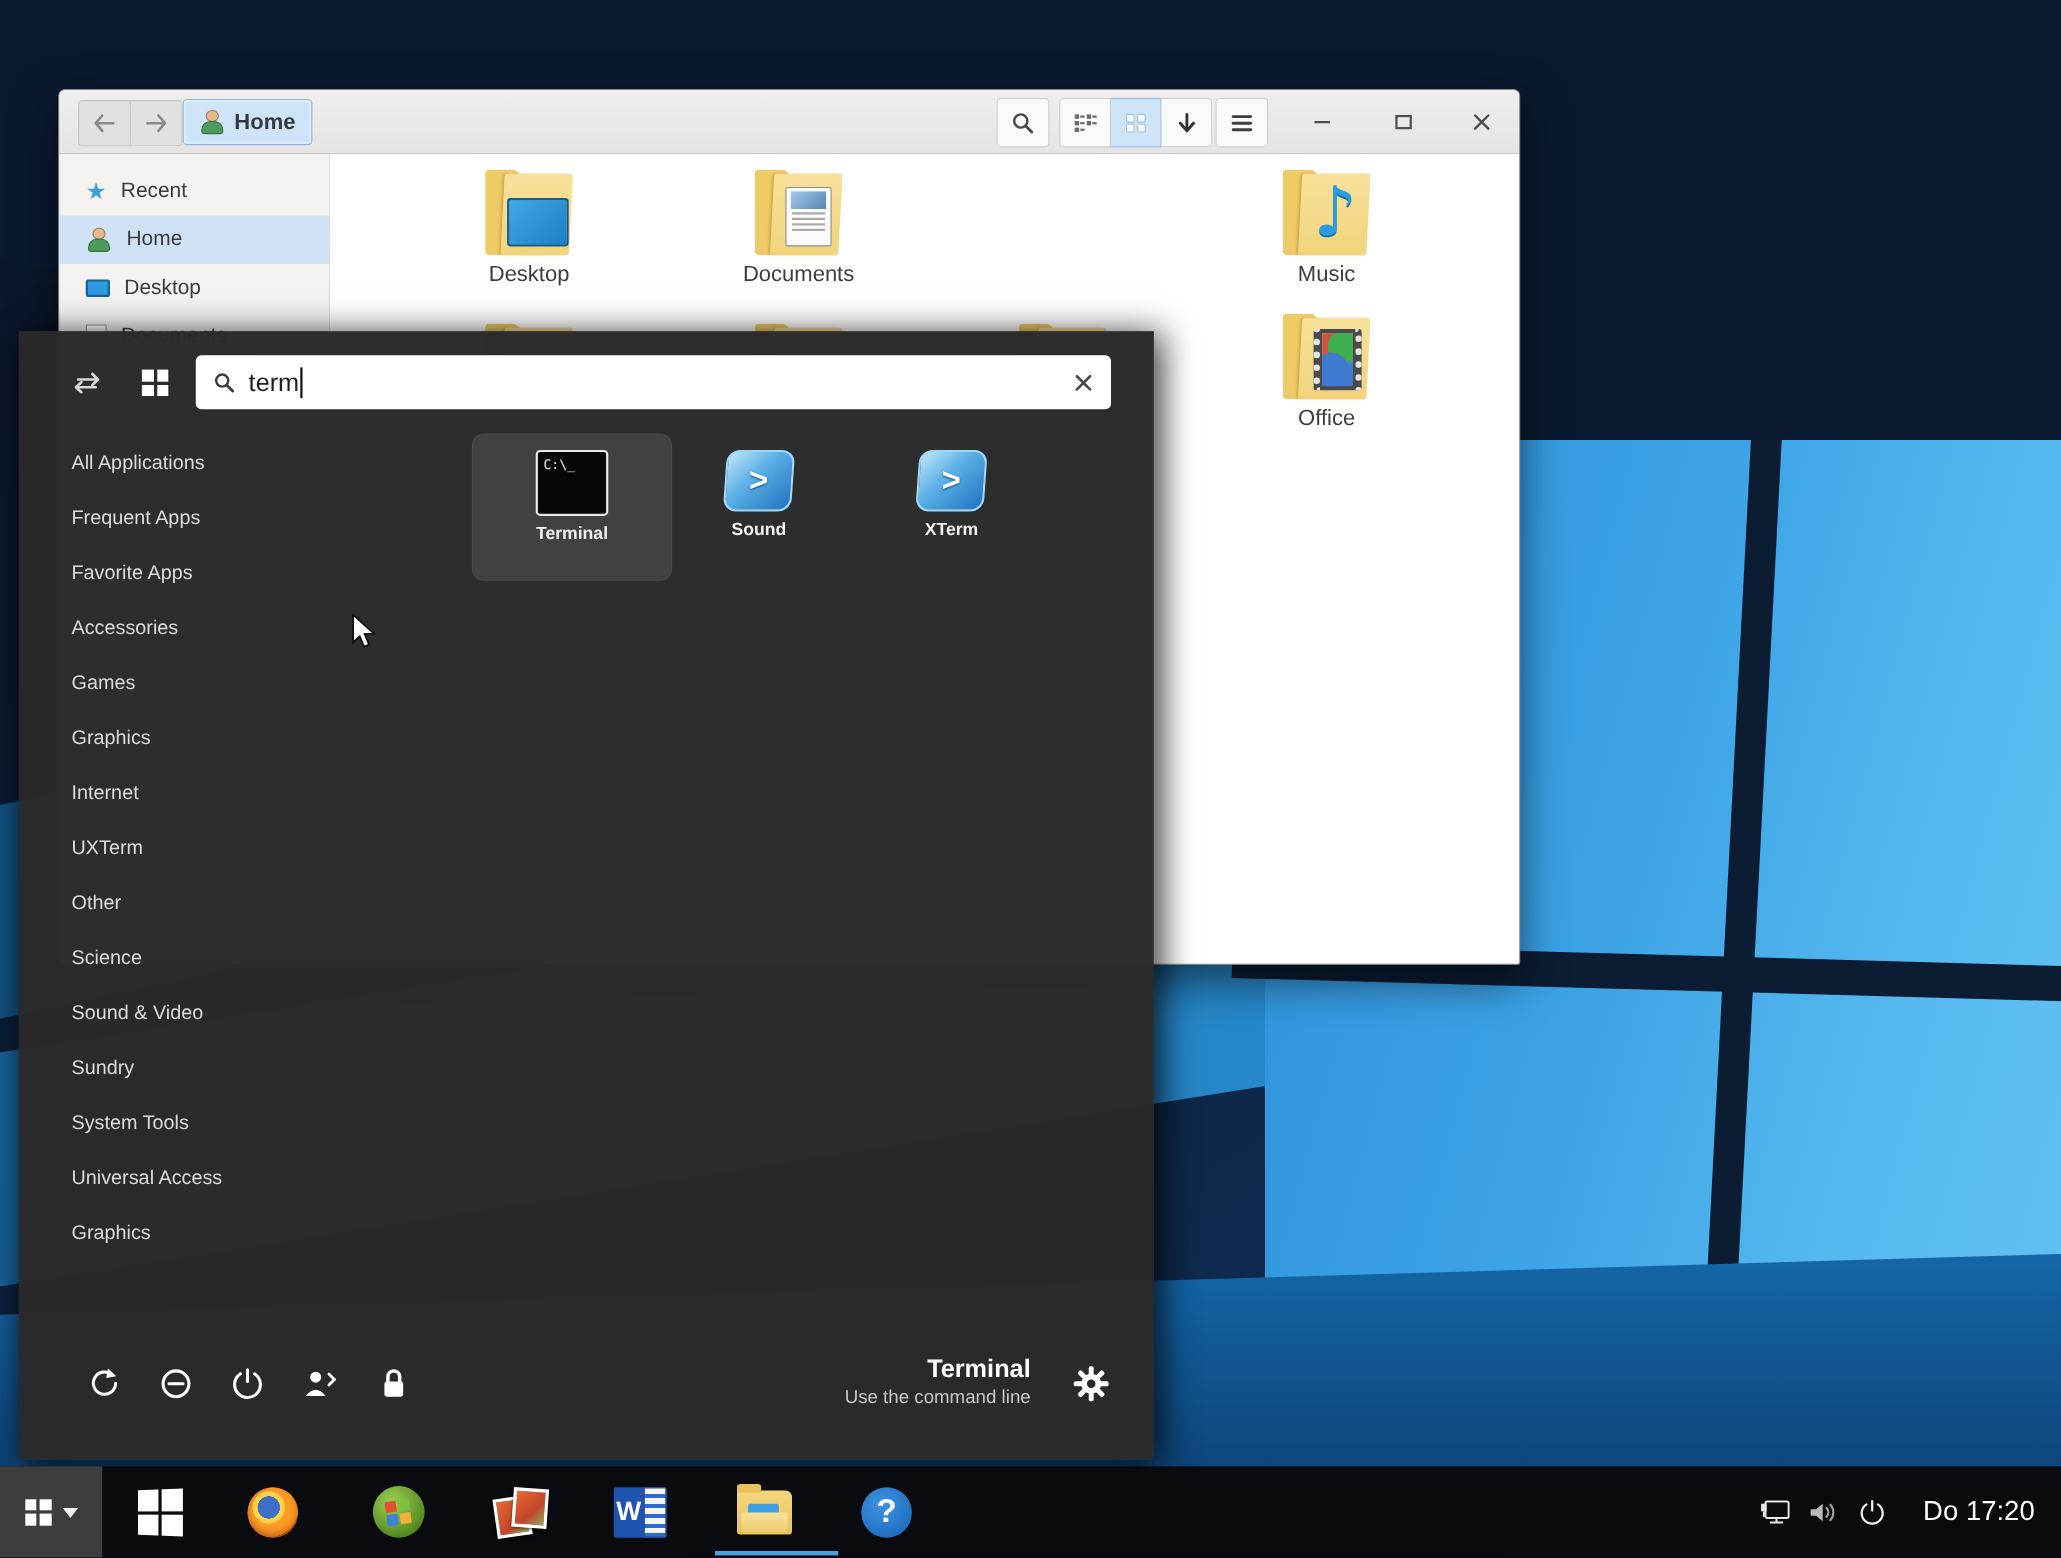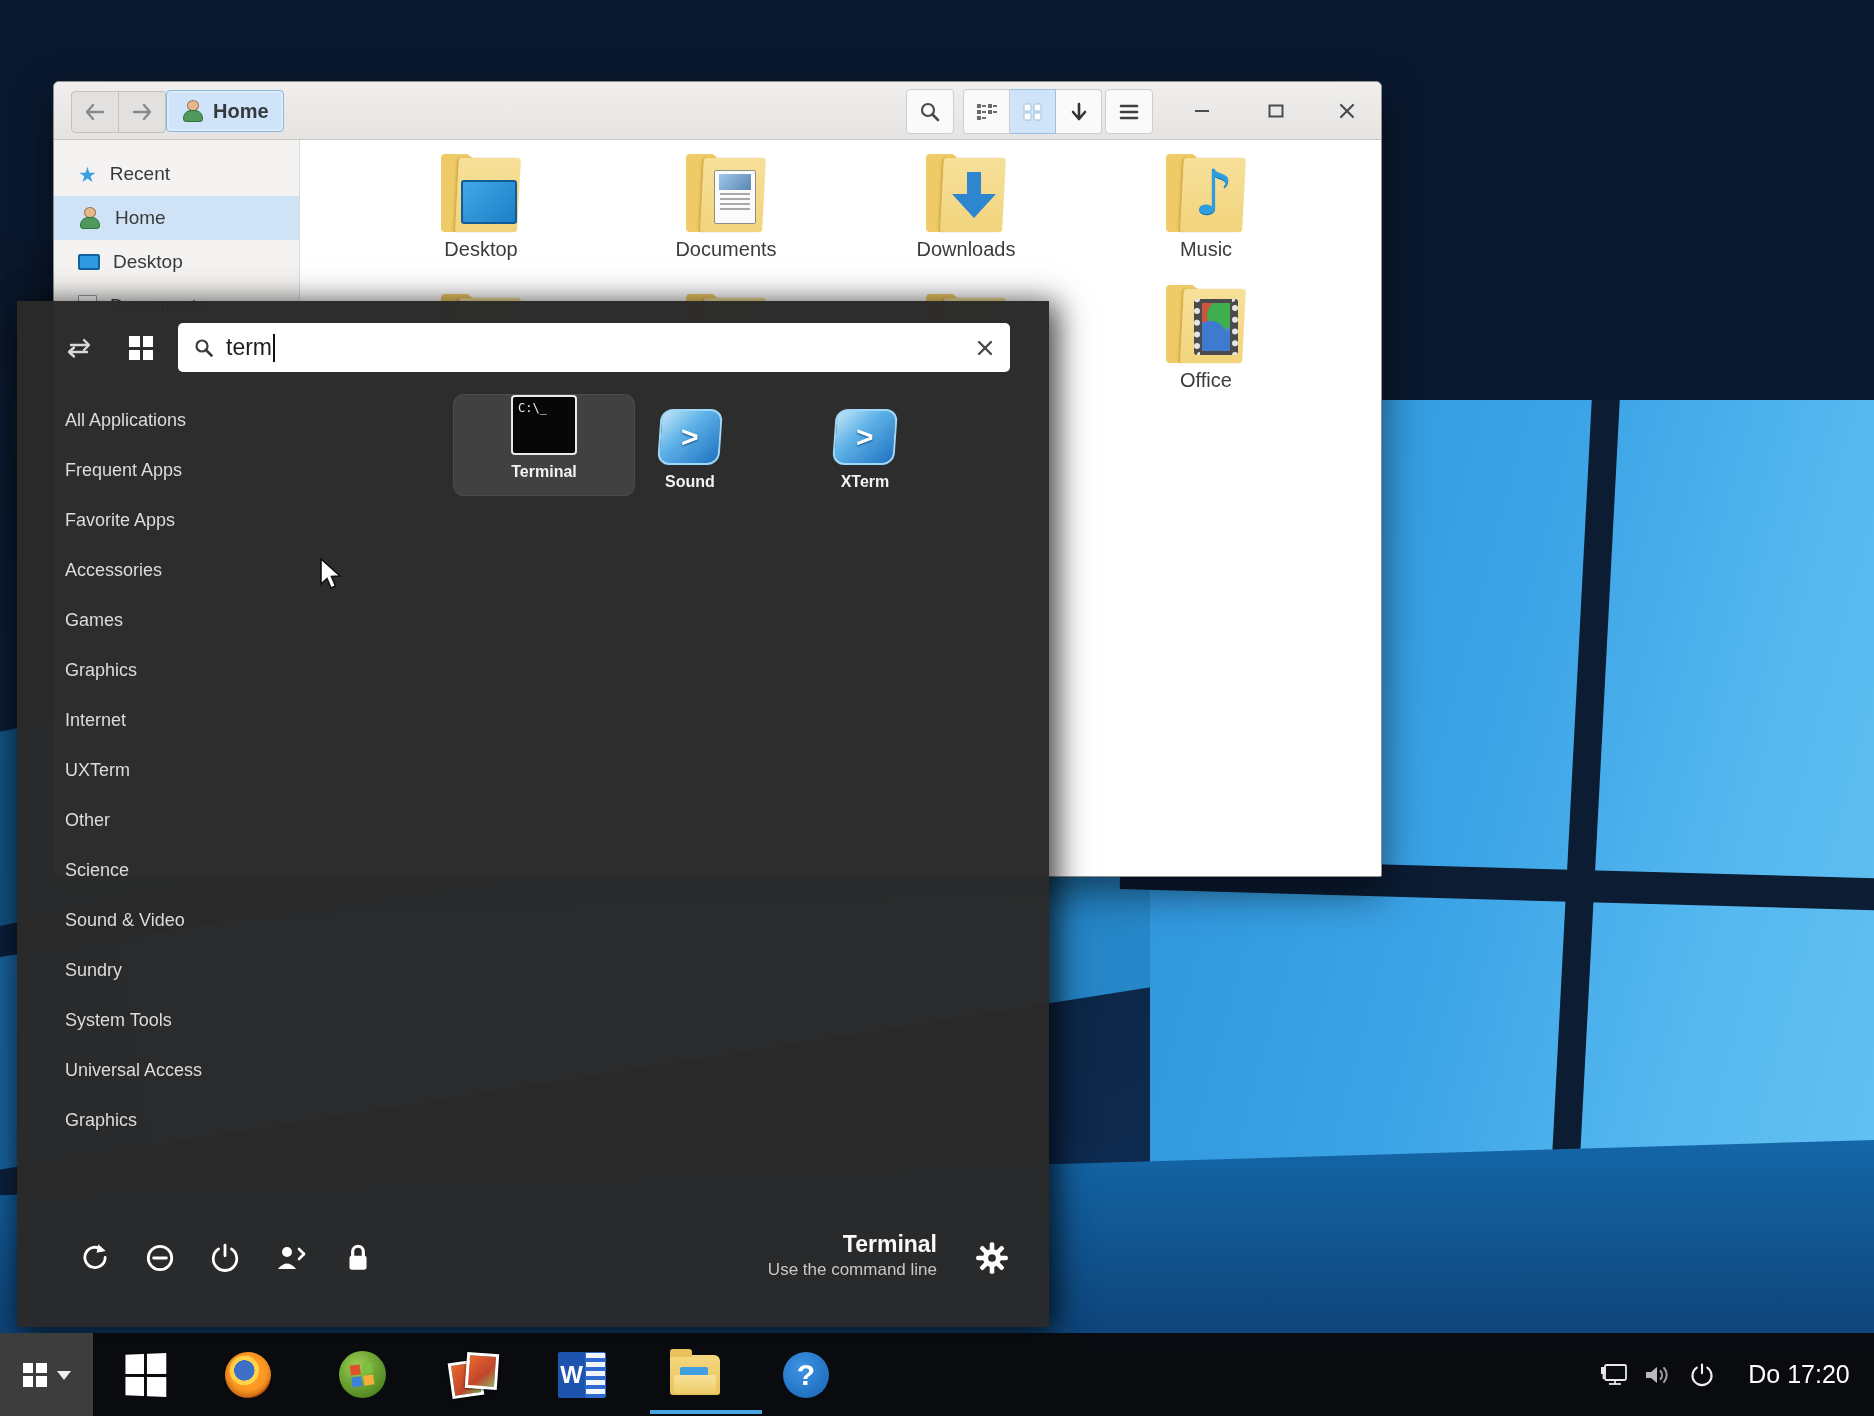--- a/index.html
+++ b/index.html
@@ -269,31 +269,20 @@
               <div class="emblem em-doc">
                 <i></i>
                 <b></b>
                 <b></b>
                 <b></b>
                 <b></b>
               </div>
             </div>
           <div class="lbl">Documents</div>
         </div>
-        <div class="fitem" style="left:576px;top:14px;">
-          <div class="folder">
-              <div class="back"></div>
-              <div class="front"></div>
-              <div class="emblem em-dl">
-                <div class="stem"></div>
-                <div class="head"></div>
-              </div>
-            </div>
-          <div class="lbl">Downloads</div>
-        </div>
         <div class="fitem" style="left:816px;top:14px;">
           <div class="folder">
               <div class="back"></div>
               <div class="front"></div>
               <div class="emblem em-note">♪</div>
             </div>
           <div class="lbl">Music</div>
         </div>
 
         <div class="partial-folder" style="left:135px;top:154px;">
@@ -373,21 +362,21 @@
       <div class="cat">UXTerm</div>
       <div class="cat">Other</div>
       <div class="cat">Science</div>
       <div class="cat">Sound &amp; Video</div>
       <div class="cat">Sundry</div>
       <div class="cat">System Tools</div>
       <div class="cat">Universal Access</div>
       <div class="cat">Graphics</div>
     </div>
 
-    <div class="result selected" style="left:437px;top:94px;width:180px;height:100px;box-sizing:border-box;">
+    <div class="result selected" style="left:413px;top:94px;width:180px;height:132px;padding-top:14px;box-sizing:border-box;">
       <div class="term-ico"><span>C:\_</span></div>
       <div class="rlbl">Terminal</div>
     </div>
     <div class="result" style="left:618px;top:108px;width:110px;">
       <div class="ps-ico">
           <span>&gt;</span>
         </div>
       <div class="rlbl">Sound</div>
     </div>
     <div class="result" style="left:793px;top:108px;width:110px;">

